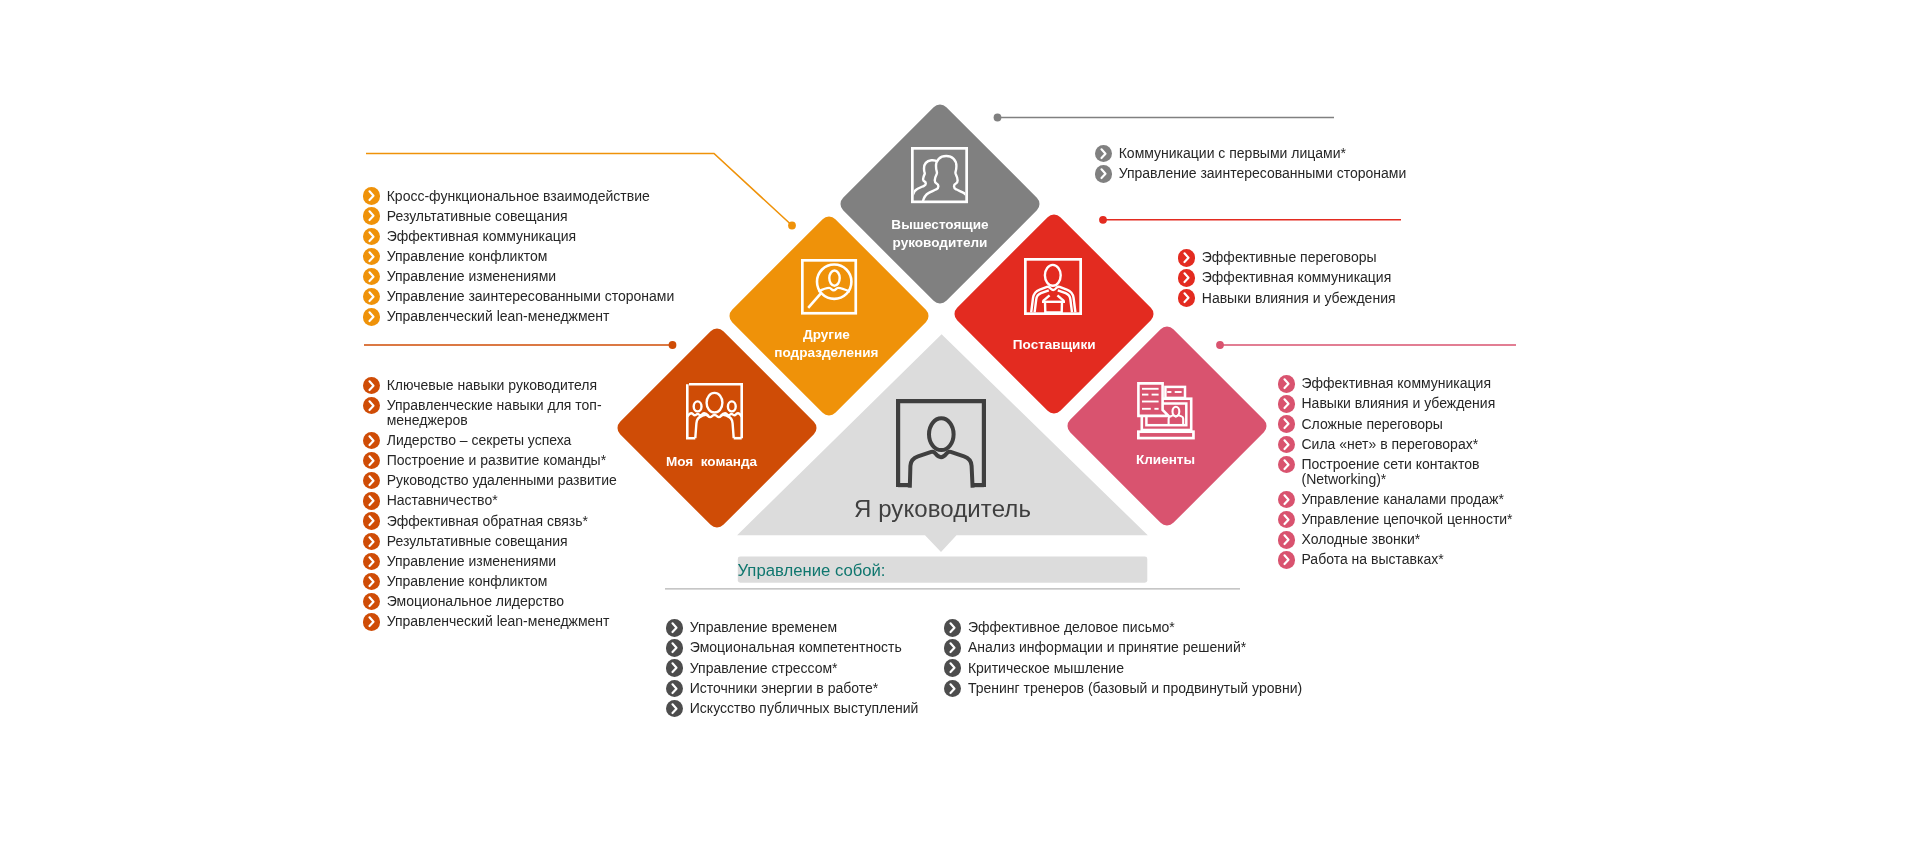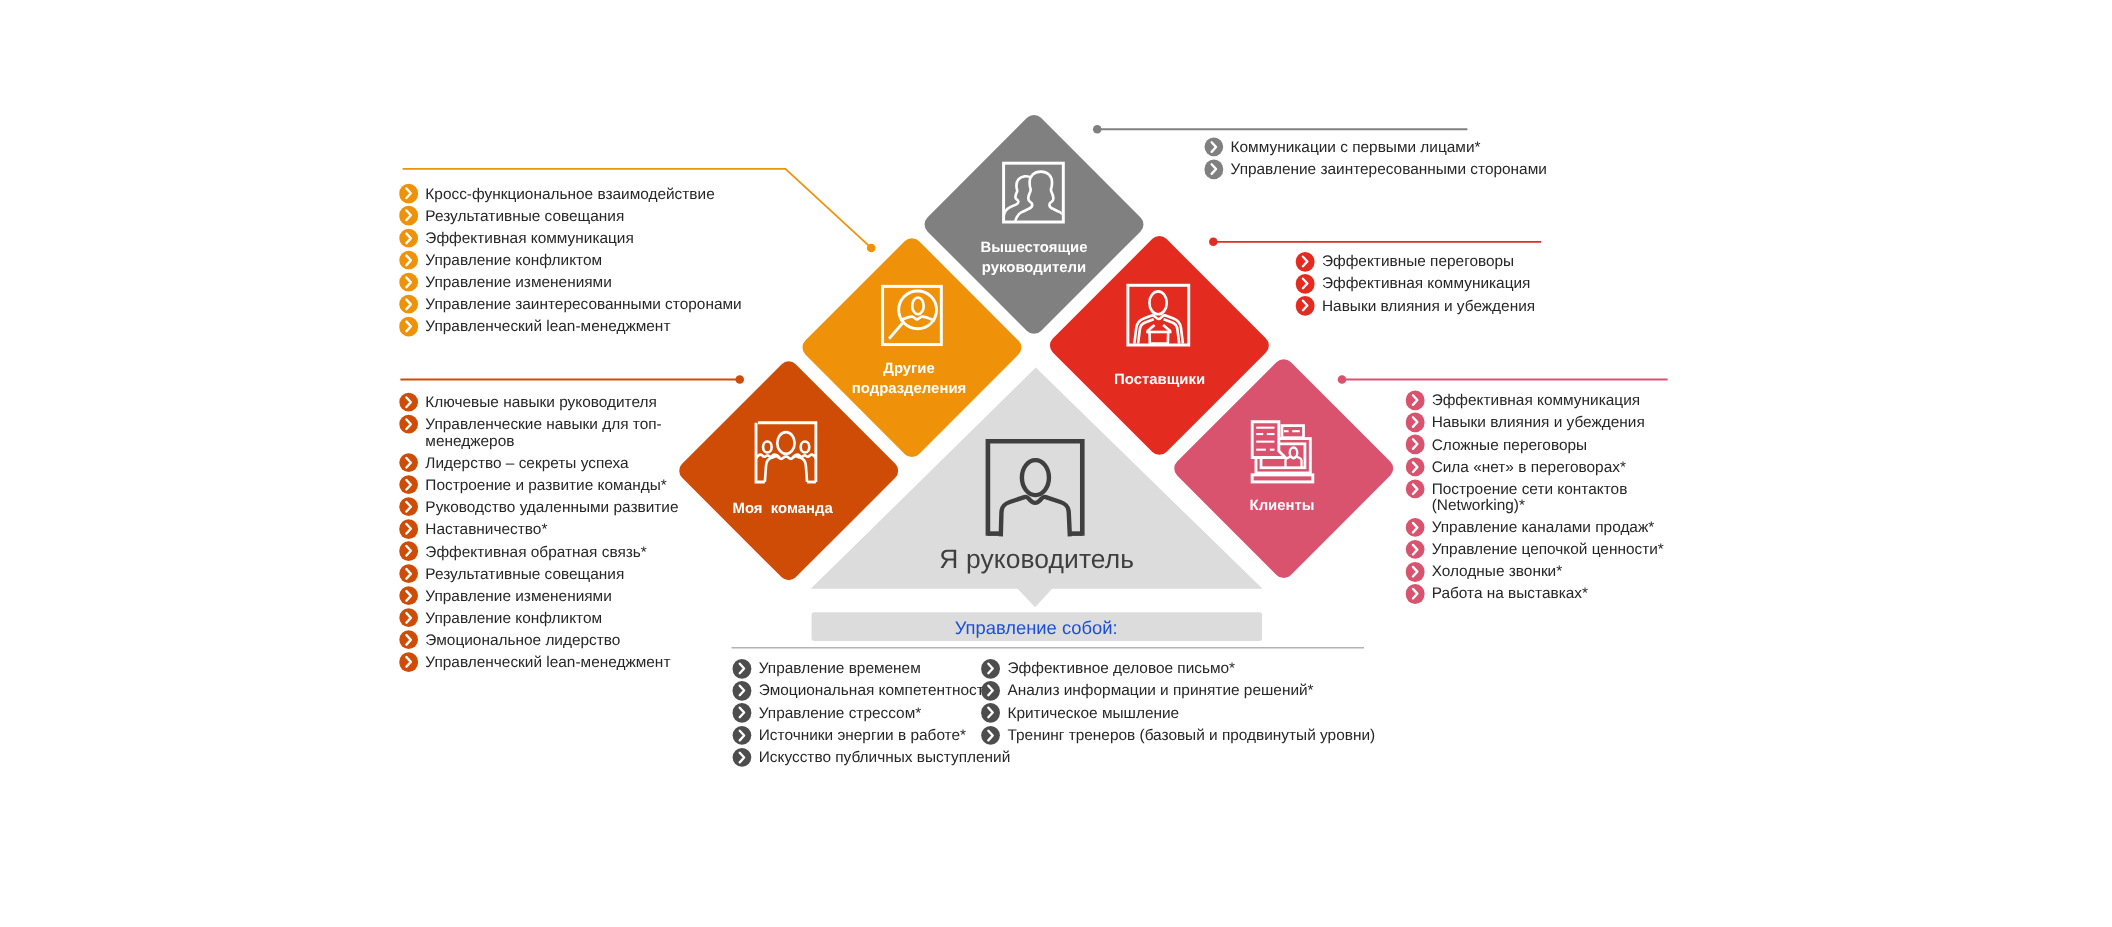--- a/index.html
+++ b/index.html
@@ -2,29 +2,29 @@
 <html><head>
 <meta charset="utf-8">
 <style>
   html,body{margin:0;padding:0;background:#fff;}
   body{width:1920px;height:843px;font-family:"Liberation Sans",sans-serif;overflow:hidden;}
   #stage{position:relative;width:1920px;height:843px;background:#fff;}
   .abs{position:absolute;}
   svg{display:block;overflow:visible;}
 
   
-  .blist{position:absolute;}
+  .blist{position:absolute;margin-top:20px;}
   .bitem{position:relative;margin:0 0 5.25px 0;padding-left:23.9px;}
   .bdot{position:absolute;left:0;top:-1.2px;width:17.4px;height:17.4px;border-radius:50%;}
   .bdot svg{position:absolute;left:0;top:0;}
   .btext{display:block;font-size:14px;color:#262626;line-height:14.9px;white-space:pre-line;}
 
   .nodelabel{position:absolute;color:#fff;font-size:13.55px;font-weight:bold;line-height:18.3px;text-align:center;white-space:pre-wrap;left:0;width:100%;}
   .centerlabel{position:absolute;color:#3f3f3f;font-size:24px;letter-spacing:0.1px;text-align:center;left:0;width:100%;}
-  .selfheading{position:absolute;color:#1d4ed8;font-size:16.7px;text-align:center;left:0;width:100%;}
+  .selfheading{position:absolute;color:#0f766e;font-size:16.7px;text-align:left;left:0;width:100%;}
 </style>
 </head>
 <body>
 
 <div id="stage">
 
 <svg class="abs" style="left:0;top:0;width:1920px;height:843px;" viewBox="0 0 1920 843">
 
   <polyline fill="none" stroke="#ef9209" stroke-width="1.6" points="366,153.5 714,153.5 791,224.5"></polyline>
   <circle cx="792" cy="225.5" r="3.9" fill="#ef9209"></circle>
@@ -471,21 +471,21 @@
       </div>
       <div class="bitem">
         <span class="bdot" style="background:#4d4d4d">
           <svg width="17.4" height="17.4" viewBox="0 0 17.4 17.4">
             <path d="M6.5 4.35 L10.5 8.7 L6.5 13.05" fill="none" stroke="#ffffff" stroke-width="2.15" stroke-linecap="round" stroke-linejoin="round"></path>
           </svg>
         </span>
         <span class="btext">Искусство публичных выступлений</span>
       </div>
     </div>
-<div class="blist" style="left:892px;top:600.3px;width:380px;">
+<div class="blist" style="left:944px;top:600.3px;width:380px;">
       <div class="bitem">
         <span class="bdot" style="background:#4d4d4d">
           <svg width="17.4" height="17.4" viewBox="0 0 17.4 17.4">
             <path d="M6.5 4.35 L10.5 8.7 L6.5 13.05" fill="none" stroke="#ffffff" stroke-width="2.15" stroke-linecap="round" stroke-linejoin="round"></path>
           </svg>
         </span>
         <span class="btext">Эффективное деловое письмо*</span>
       </div>
       <div class="bitem">
         <span class="bdot" style="background:#4d4d4d">

